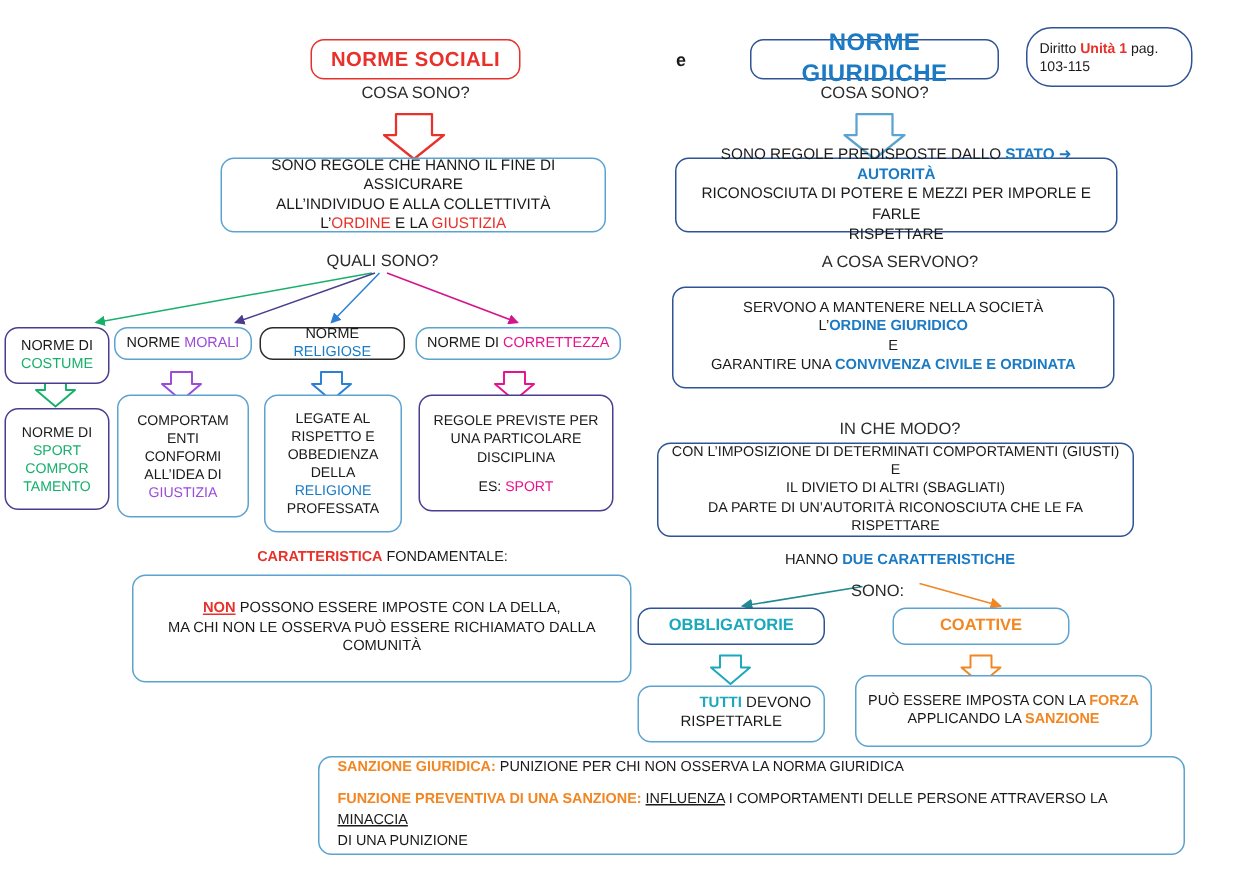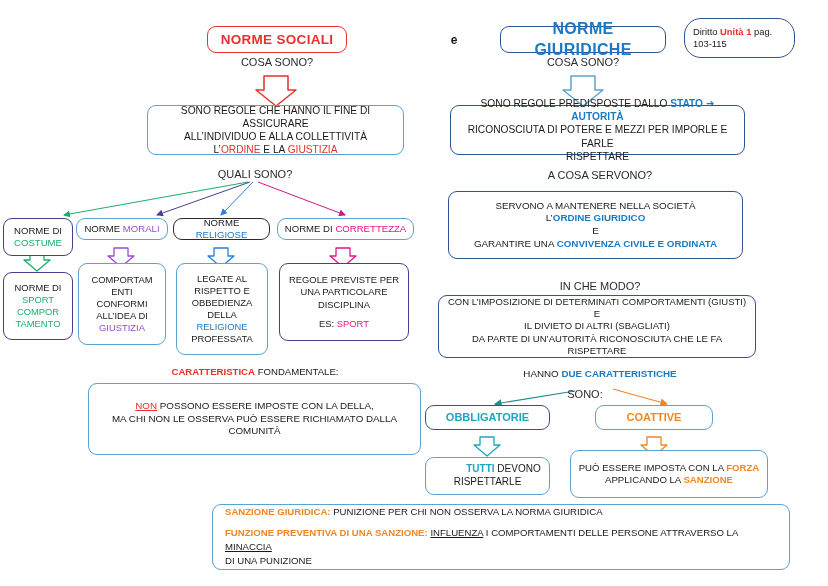--- a/index.html
+++ b/index.html
@@ -190,21 +190,21 @@
     </div>
   </div>
 
   <div class="label" style="left:100px;top:366px;width:310px;font-size:9.6px;font-weight:bold;">
     <span class="c-red">CARATTERISTICA</span><span style="font-weight:normal;"> FONDAMENTALE:</span>
   </div>
 
   <div class="box b-lightblue" style="left:88px;top:383px;width:333px;height:72px;font-size:9.8px;">
     <div class="inner">
       <div>
-        <span class="c-red u" style="font-weight:normal;">NON</span><span> POSSONO ESSERE IMPOSTE CON LA DELLA,</span>
+        <span class="c-red u" style="font-weight:bold;">NON</span><span> POSSONO ESSERE IMPOSTE CON LA DELLA,</span>
       </div>
       <div>MA CHI NON LE OSSERVA PUÒ ESSERE RICHIAMATO DALLA</div>
       <div>COMUNITÀ</div>
     </div>
   </div>
 
   <div class="label" style="left:443px;top:33px;width:22px;font-size:12px;font-weight:bold;color:#1a1a1a;">e</div>
 
   <div class="box title-box t-blue" style="left:500px;top:26px;width:166px;height:27px;font-size:16px;">
     <span class="inner">NORME GIURIDICHE</span>

